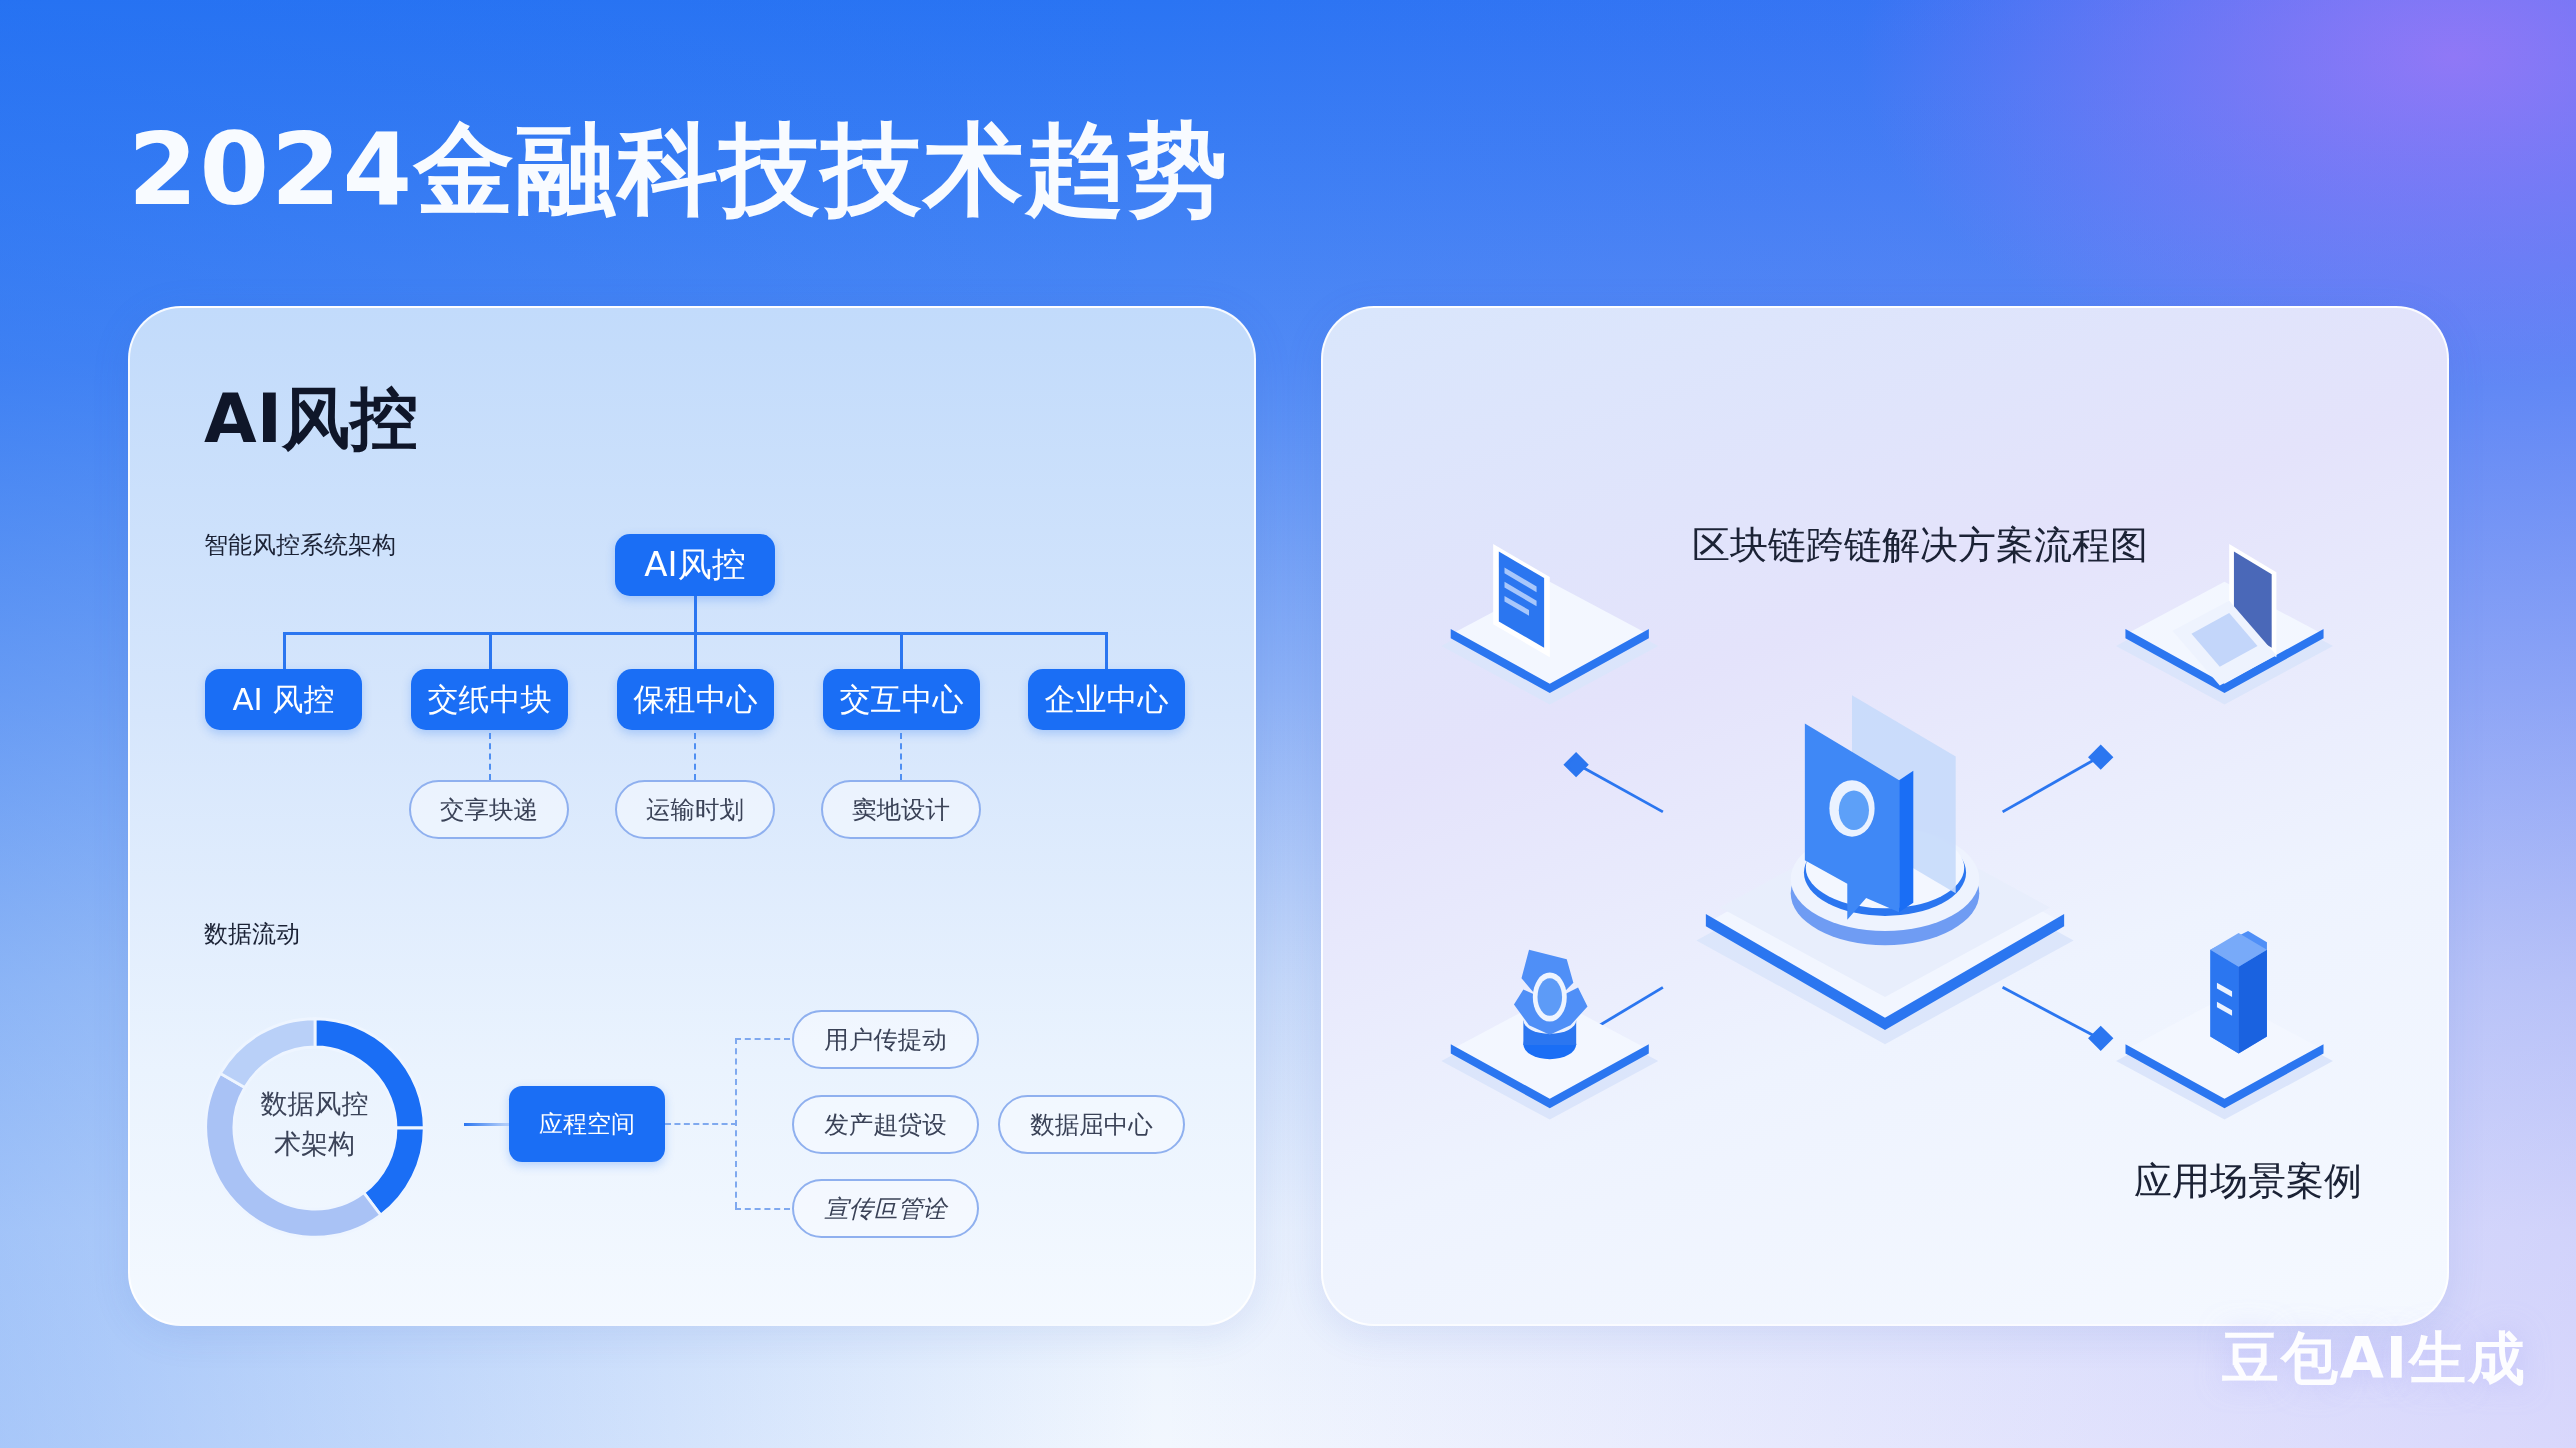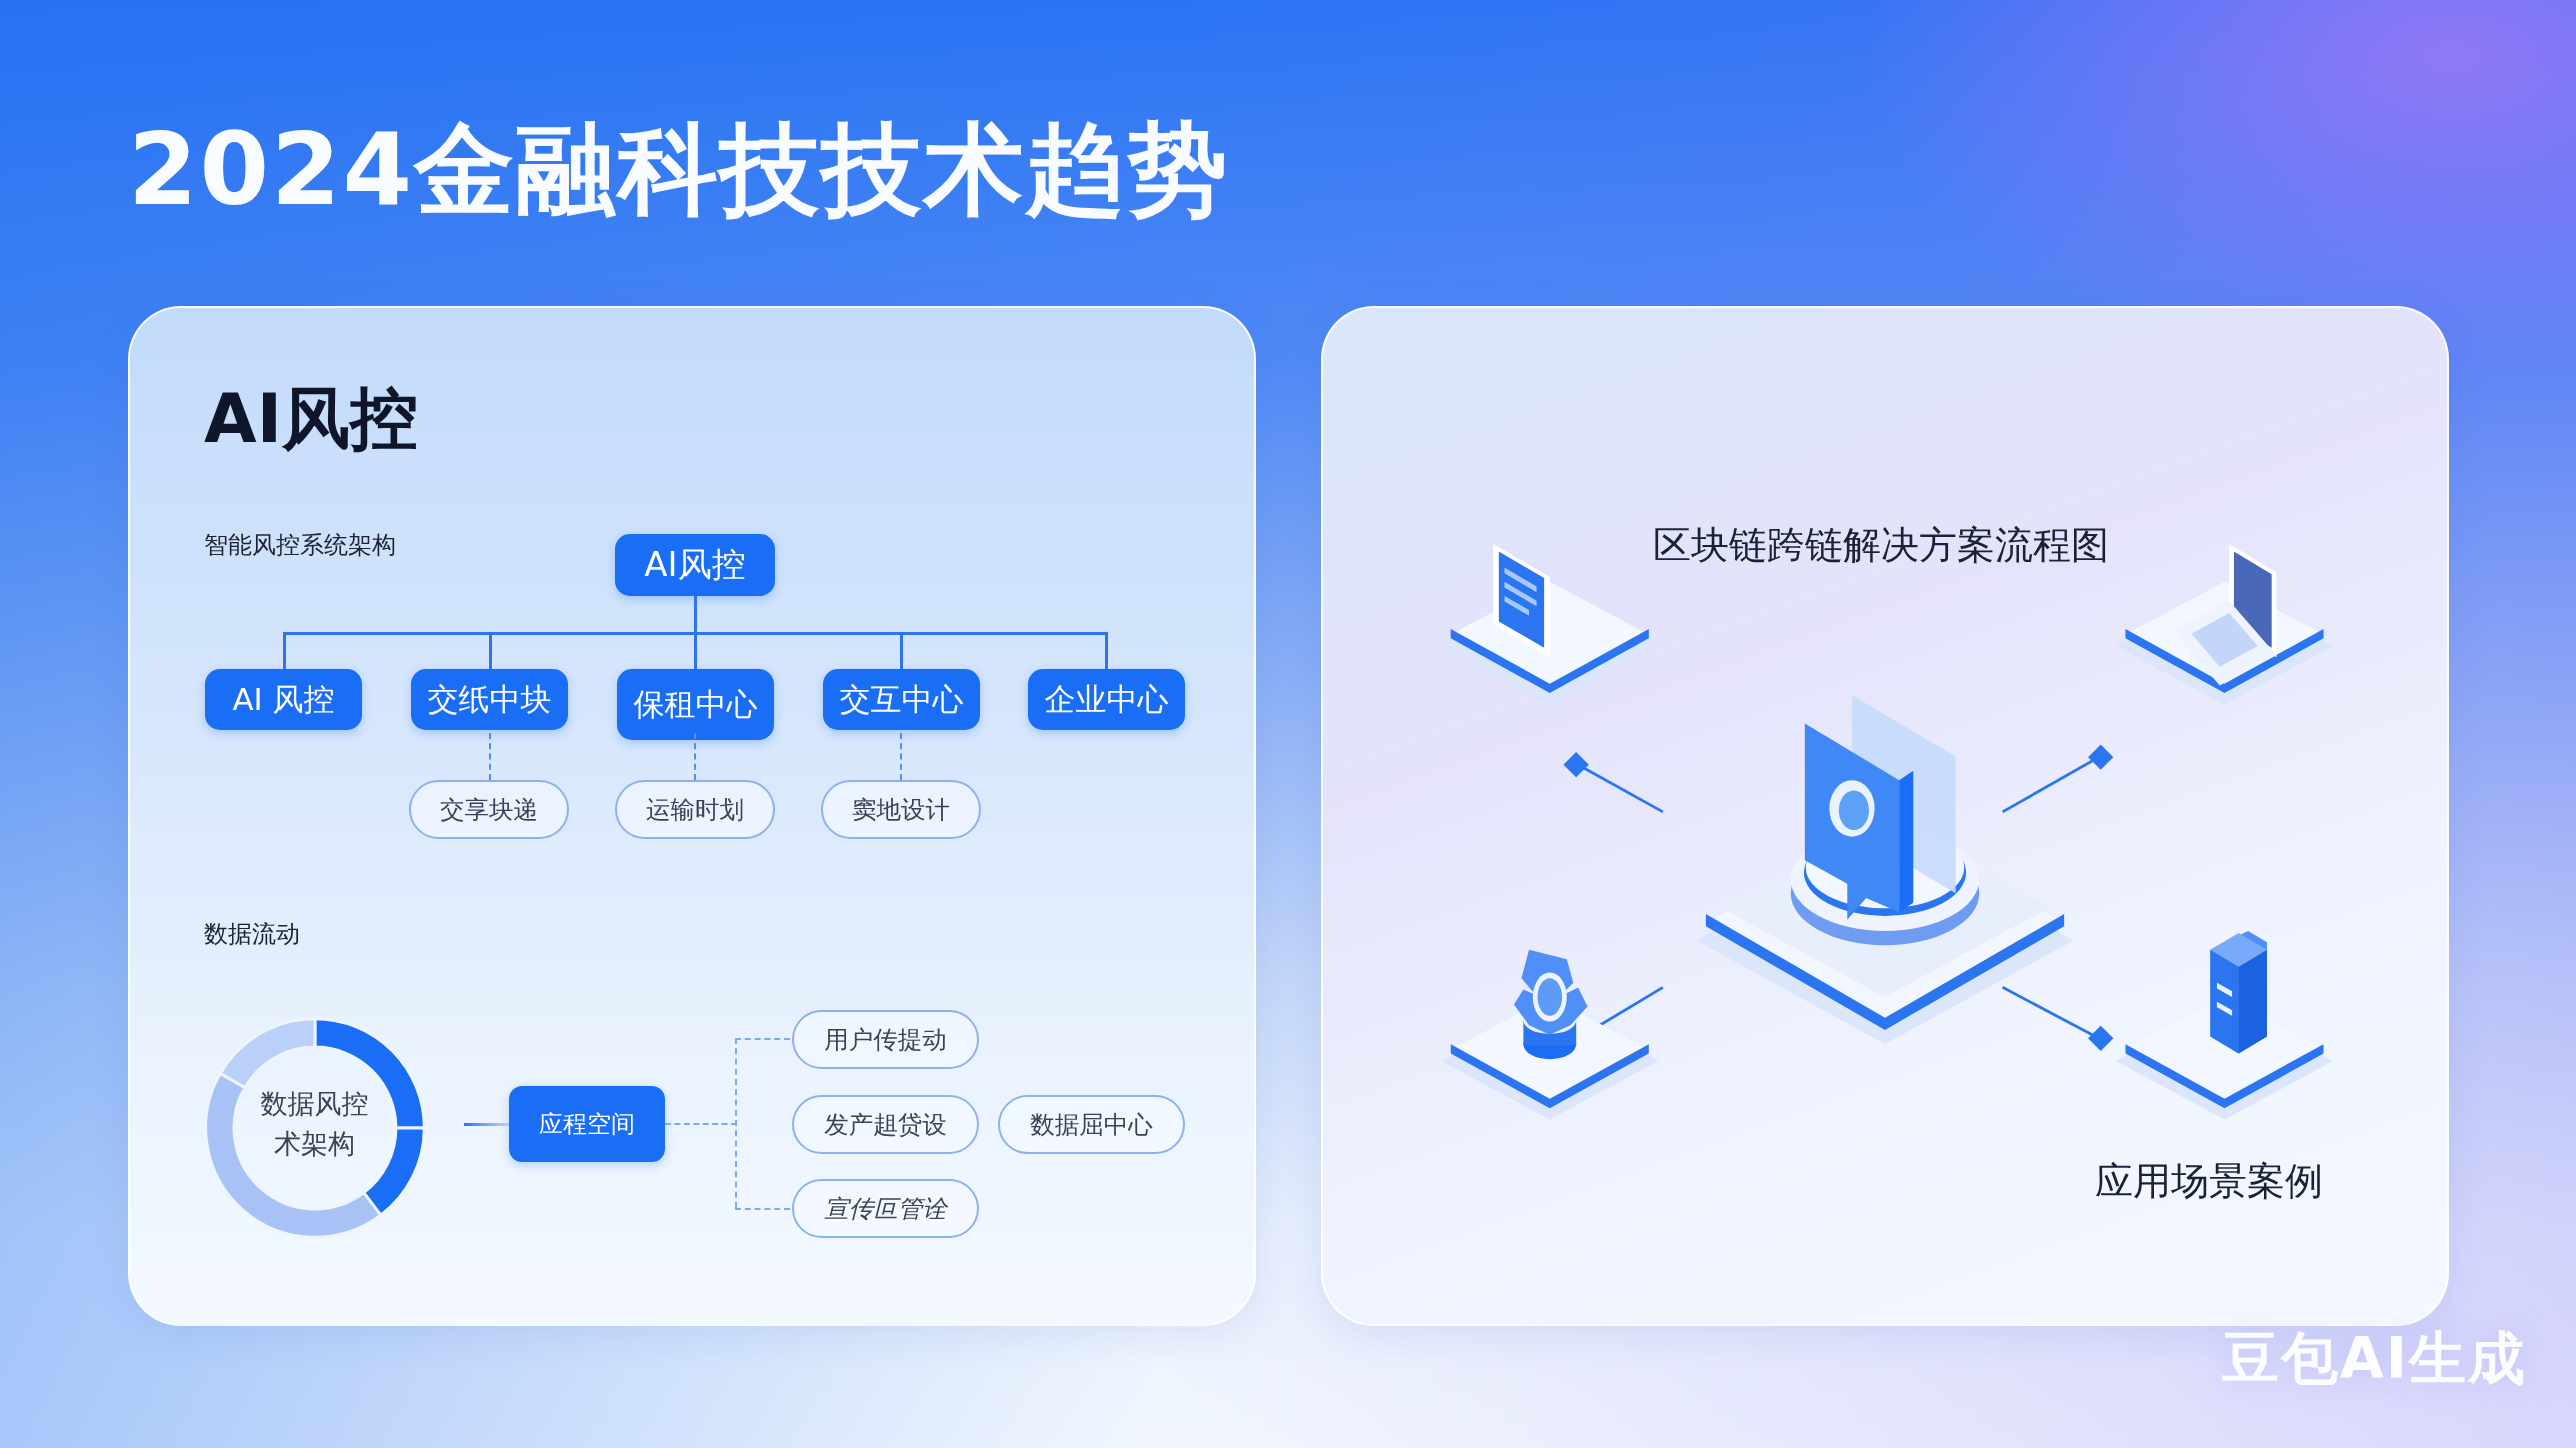--- a/index.html
+++ b/index.html
@@ -40,21 +40,21 @@
   .pill {
     position:absolute; border:2.4px solid #8fb0ef; border-radius:30px; background:rgba(246,250,255,0.6);
     color:#3a4257; display:flex; align-items:center; justify-content:center; font-size:24.5px; white-space:nowrap;
     box-sizing:border-box;
   }
   .line { position:absolute; background:#2b76f0; }
   .dash-v { position:absolute; width:0; border-left:2.4px dashed #4f8ff2; }
   .dash-h { position:absolute; height:0; border-top:2.4px dashed #7fa9ef; }
 
   svg { position:absolute; overflow:visible; }
-  .flow-caption { position:absolute; font-size:38px; color:#1b2235; white-space:nowrap; line-height:49px; }
+  .flow-caption { position:absolute; font-size:38px; color:#1b2235; white-space:nowrap; line-height:49px;margin-left:39px; }
   .watermark {
     position:absolute; left:2222px; top:1321px; font-size:57px; font-weight:bold; color:rgba(255,255,255,0.95);
     letter-spacing:1.9px; white-space:nowrap; text-shadow:0 0 28px rgba(180,180,250,0.6);
   }
 </style>
 </head>
 <body>
 
 <div class="bg-fade"></div>
 
@@ -76,21 +76,21 @@
   <div class="line" style="left:564px;top:324px;width:2.8px;height:38px;"></div>
   <div class="line" style="left:770px;top:324px;width:2.8px;height:38px;"></div>
   <div class="line" style="left:975px;top:324px;width:2.8px;height:38px;"></div>
 
   <div class="node" style="left:75px;top:361px;width:157px;height:61px;">
     <span>AI 风控</span>
   </div>
   <div class="node" style="left:281px;top:361px;width:157px;height:61px;">
     <span>交纸中块</span>
   </div>
-  <div class="node" style="left:487px;top:361px;width:157px;height:71px;">
+  <div class="node" style="left:487px;top:361px;width:157px;height:61px;">
     <span>保租中心</span>
   </div>
   <div class="node" style="left:693px;top:361px;width:157px;height:61px;">
     <span>交互中心</span>
   </div>
   <div class="node" style="left:898px;top:361px;width:157px;height:61px;">
     <span>企业中心</span>
   </div>
 
   <div class="dash-v" style="left:359px;top:425px;height:47px;"></div>

